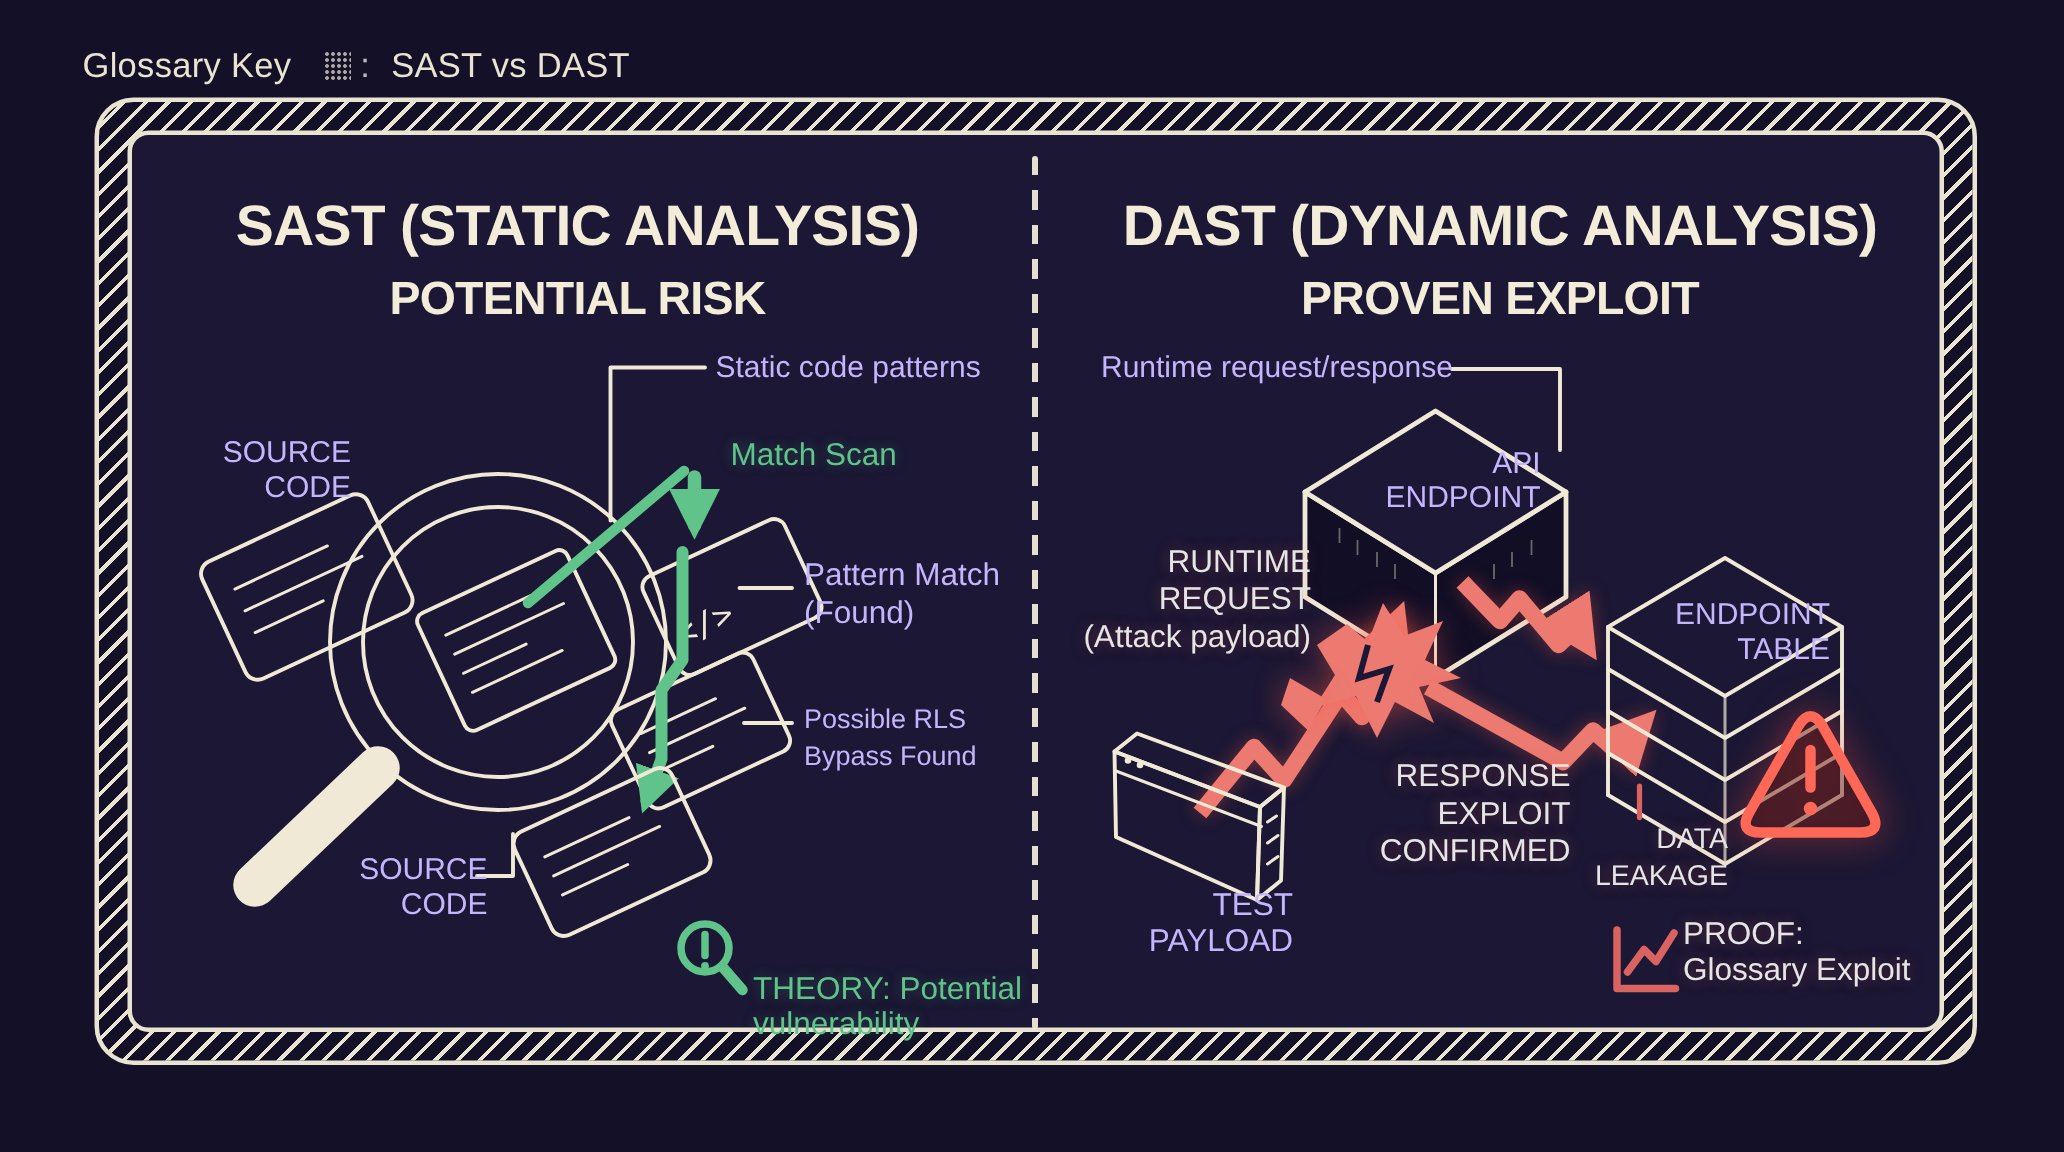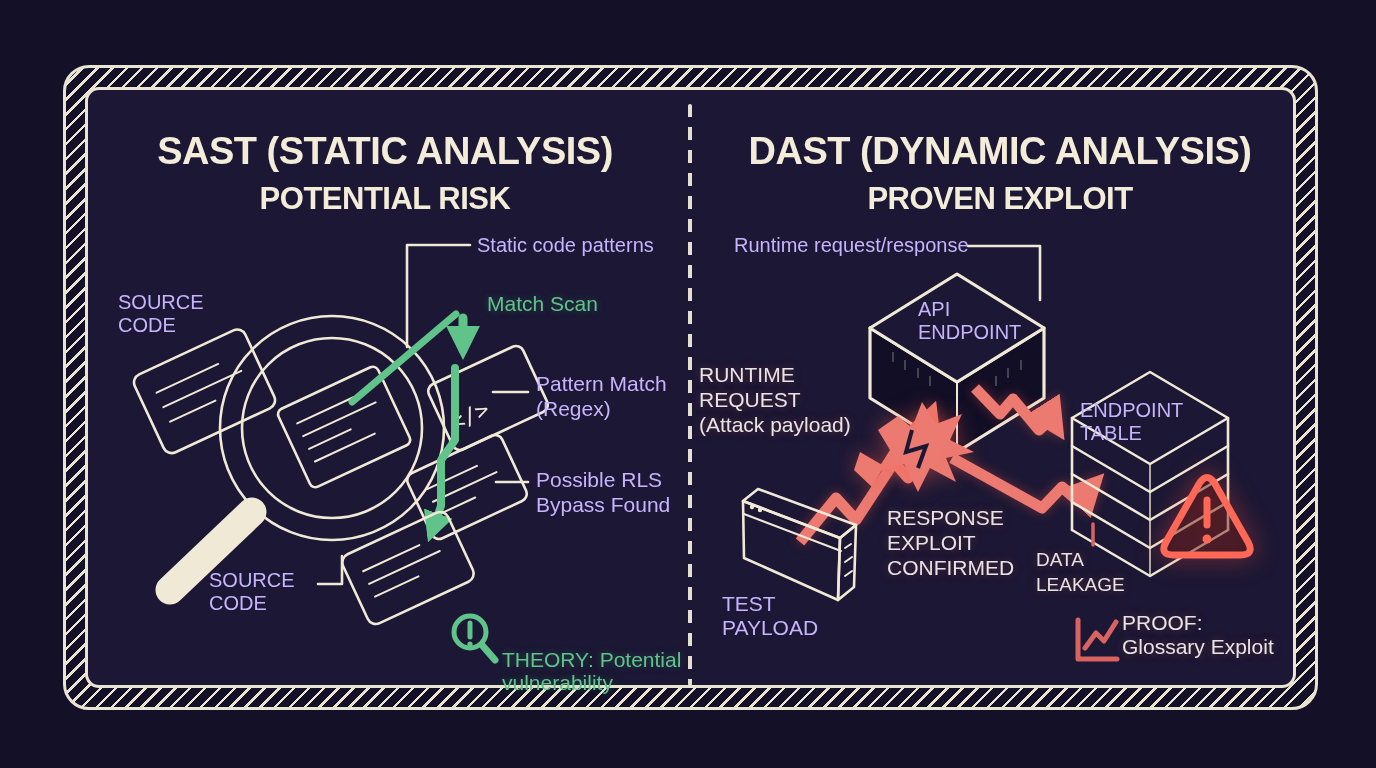--- a/index.html
+++ b/index.html
@@ -30,40 +30,46 @@
   
   .divider { position:absolute; left:688px; top:104px; width:4px; height:582px; border-radius:2px;
              background:repeating-linear-gradient(180deg, rgba(240,234,216,.95) 0 13px, transparent 13px 23px); }
 
   
   .panel-title { position:absolute; width:600px; text-align:center; font-size:38px; font-weight:bold;
                  letter-spacing:-0.5px; color:#f2ecd9; white-space:nowrap; }
   .panel-subtitle { position:absolute; width:600px; text-align:center; font-size:31px; font-weight:bold;
                     letter-spacing:-0.5px; color:#f2ecd9; }
   .label { position:absolute; font-size:20px; line-height:24px; color:#c4b5fd; }
-  .label.center { text-align:left; }
+  .label.center { text-align:right; }
   .label .ln { display:block; }
   .green { color:#5fc38a; text-shadow:0 0 9px rgba(90,210,140,.30); }
   .red   { color:#e5e5e5; text-shadow:0 0 10px rgba(235,90,75,.35); }
 
   
   svg.art { position:absolute; inset:0; }
   .ink  { stroke:#efe9d6; stroke-width:2.6; fill:none; stroke-linecap:round; stroke-linejoin:round; }
   .thin { stroke-width:2; }
   .arrow { stroke:#ec7a71; stroke-width:11; fill:none; stroke-linejoin:round;
            filter:drop-shadow(0 0 6px rgba(255,90,70,.35)); }
   .greenline { stroke:#5fc38a; fill:none; stroke-linecap:round; stroke-linejoin:round; }
   .glow-strong { filter:drop-shadow(0 0 12px rgba(255,80,55,.55)); }
   .burst { fill:#ec7a71; filter:drop-shadow(0 0 10px rgba(255,90,70,.45)); }
 </style>
 </head>
 <body>
 
 <div class="stage">
 
+  <div class="header">
+    <span>Glossary Key</span>
+    <span class="stipple"></span>
+    <span class="sep">:</span>
+    <span>SAST vs DAST</span>
+  </div>
 
   <div class="panel-outer">
     <div class="panel-inner"></div>
   </div>
 
   <div class="divider"></div>
 
   <svg class="art" width="1376" height="768" viewBox="0 0 1376 768">
     <defs>
       <marker id="mr" markerWidth="3.8" markerHeight="3.8" refX="2.7" refY="1.9" orient="auto">
@@ -189,44 +195,44 @@
 
   <div class="label green" style="left:487px; top:292px; font-size:21px;">Match Scan</div>
 
   <div class="label center" style="left:118px; top:291px; width:116px; line-height:23px;">
     <span class="ln">SOURCE</span>
     <span class="ln">CODE</span>
   </div>
 
   <div class="label" style="left:536px; top:371px; line-height:25px; font-size:21px;">
     <span class="ln">Pattern Match</span>
-    <span class="ln">(Regex)</span>
-  </div>
-
-  <div class="label" style="left:536px; top:467px; line-height:25px; font-size:21px;">
+    <span class="ln">(Found)</span>
+  </div>
+
+  <div class="label" style="left:536px; top:467px; line-height:25px; font-size:18px;">
     <span class="ln">Possible RLS</span>
     <span class="ln">Bypass Found</span>
   </div>
 
   <div class="label center" style="left:209px; top:569px; width:116px; line-height:23px;">
     <span class="ln">SOURCE</span>
     <span class="ln">CODE</span>
   </div>
 
   <div class="label green" style="left:502px; top:611px; line-height:23px; font-size:21px;margin-top:37px;">
     <span class="ln">THEORY: Potential</span>
     <span class="ln">vulnerability</span>
   </div>
 
   <div class="panel-title" style="left:700px; top:130px;">DAST (DYNAMIC ANALYSIS)</div>
   <div class="panel-subtitle" style="left:700px; top:181px;">PROVEN EXPLOIT</div>
 
   <div class="label" style="left:734px; top:233px;">Runtime request/response</div>
 
-  <div class="label center" style="left:918px; top:298px; width:140px; line-height:23px;">
+  <div class="label center" style="left:887px; top:298px; width:140px; line-height:23px;">
     <span class="ln">API</span>
     <span class="ln">ENDPOINT</span>
   </div>
 
   <div class="label center red" style="left:699px; top:362px; width:175px; line-height:25px; font-size:21px;">
     <span class="ln">RUNTIME</span>
     <span class="ln">REQUEST</span>
     <span class="ln">(Attack payload)</span>
   </div>
 

